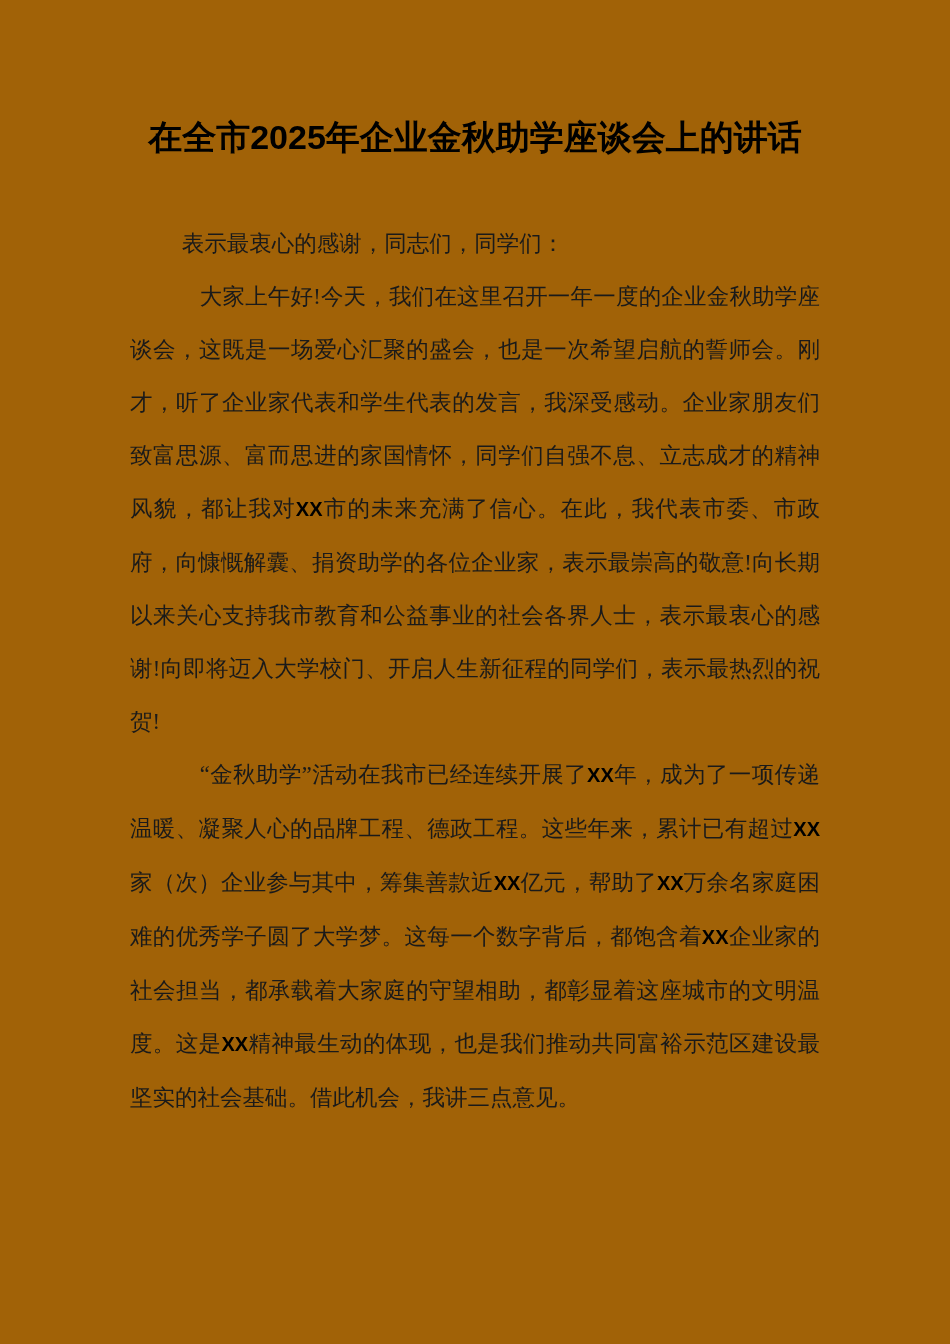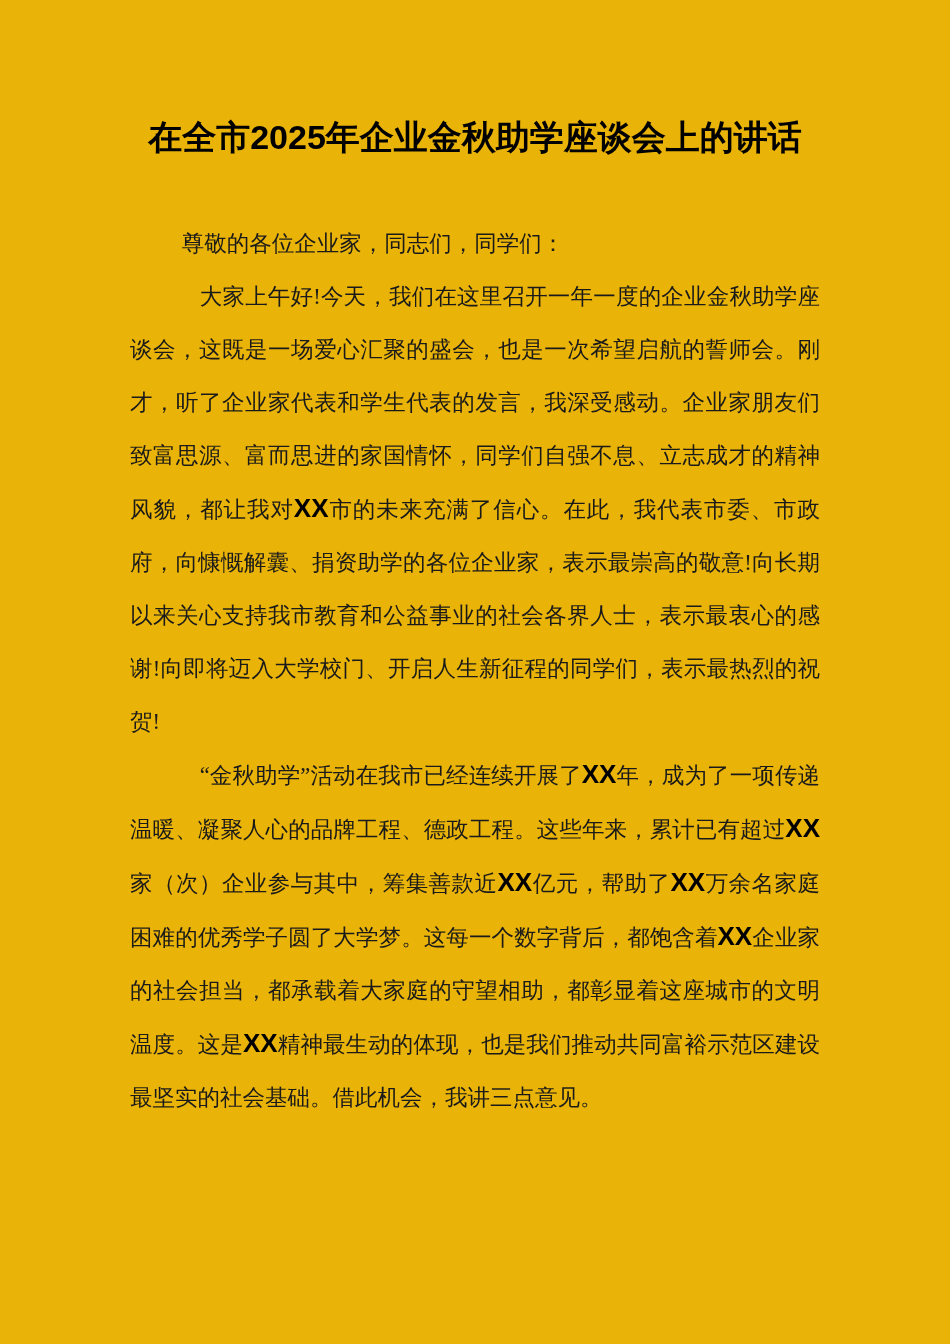--- a/index.html
+++ b/index.html
@@ -4,21 +4,21 @@
 <style>
   html, body {
     margin: 0;
     padding: 0;
     background: #ffffff;
   }
   .page {
     position: relative;
     width: 950px;
     height: 1344px;
-    background: #eab308;
+    background: #a16207;
     margin: 0 auto;
     overflow: hidden;
     box-sizing: border-box;
   }
   .doc-body {
     position: absolute;
     left: 130px;
     top: 0;
     width: 690px;
   }
@@ -50,33 +50,33 @@
   }
   .para-indent-2p5 {
     text-indent: 3.1em;
   }
   .para-indent-3 {
     text-indent: 4.1em;
   }
   .xx {
     font-family: "Liberation Sans", "DejaVu Sans", sans-serif;
     font-weight: bold;
-    font-size: 26px;
+    font-size: 20px;
     color: #000000;
   }
 </style>
 </head>
 <body>
 
 <div class="page">
   <div class="doc-body">
 
     <h1 class="doc-title">在全市2025年企业金秋助学座谈会上的讲话</h1>
 
-    <p class="para para-salutation">尊敬的各位企业家，同志们，同学们：</p>
+    <p class="para para-salutation">表示最衷心的感谢，同志们，同学们：</p>
 
     <p class="para para-indent-2p5">大家上午好!今天，我们在这里召开一年一度的企业金秋助学座谈会，这既是一场爱心汇聚的盛会，也是一次希望启航的誓师会。刚才，听了企业家代表和学生代表的发言，我深受感动。企业家朋友们致富思源、富而思进的家国情怀，同学们自强不息、立志成才的精神风貌，都让我对<span class="xx">XX</span>市的未来充满了信心。在此，我代表市委、市政府，向慷慨解囊、捐资助学的各位企业家，表示最崇高的敬意!向长期以来关心支持我市教育和公益事业的社会各界人士，表示最衷心的感谢!向即将迈入大学校门、开启人生新征程的同学们，表示最热烈的祝贺!</p>
 
     <p class="para para-indent-2p5">“金秋助学”活动在我市已经连续开展了<span class="xx">XX</span>年，成为了一项传递温暖、凝聚人心的品牌工程、德政工程。这些年来，累计已有超过<span class="xx">XX</span>家（次）企业参与其中，筹集善款近<span class="xx">XX</span>亿元，帮助了<span class="xx">XX</span>万余名家庭困难的优秀学子圆了大学梦。这每一个数字背后，都饱含着<span class="xx">XX</span>企业家的社会担当，都承载着大家庭的守望相助，都彰显着这座城市的文明温度。这是<span class="xx">XX</span>精神最生动的体现，也是我们推动共同富裕示范区建设最坚实的社会基础。借此机会，我讲三点意见。</p>
 
 
   </div>
 </div>
 
 </body></html>

